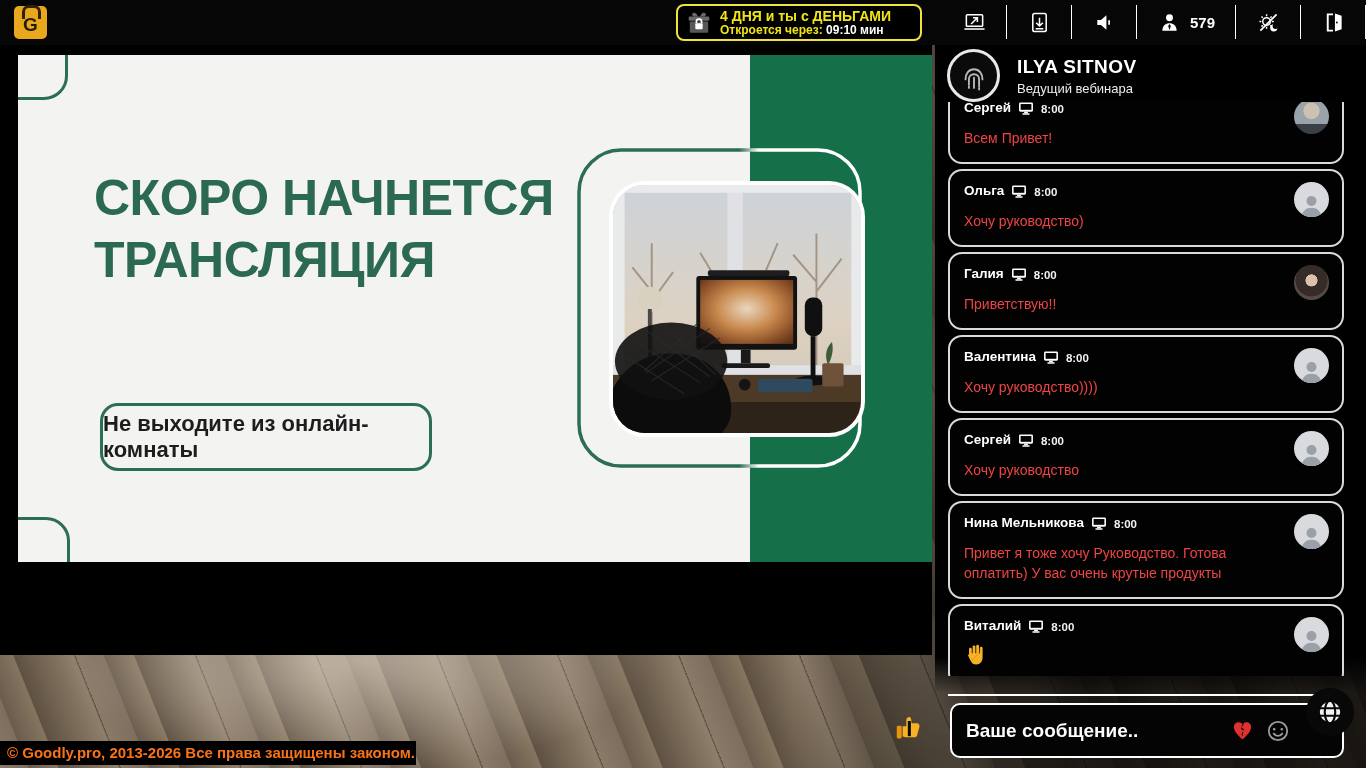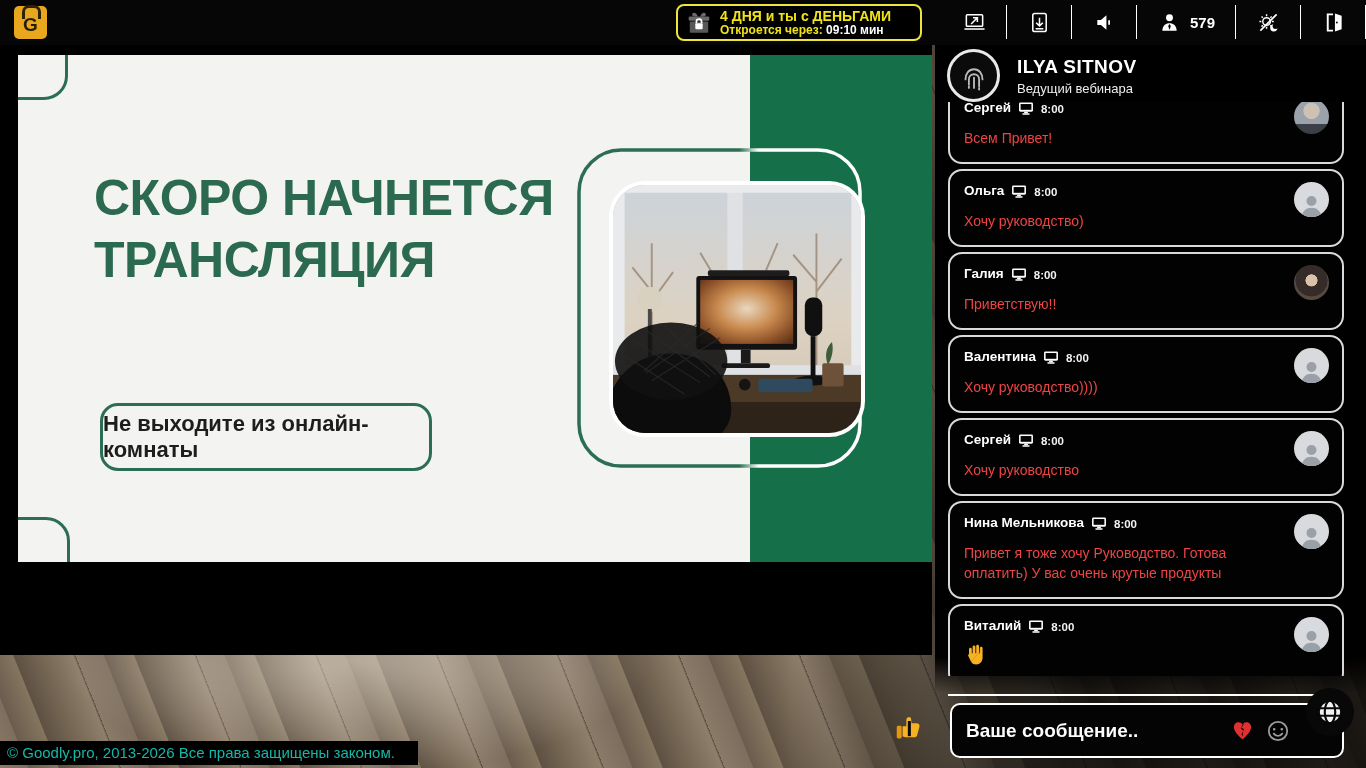--- a/index.html
+++ b/index.html
@@ -39,21 +39,21 @@
   #slide { position:absolute; left:18px; top:10px; width:914px; height:507px; background:#f3f3f1; overflow:hidden; }
   .band { position:absolute; left:732px; top:0; width:182px; height:507px; background:#15704a; }
   .corner-tl { position:absolute; left:-84px; top:-72px; width:134px; height:117px; border:3px solid #2c6e53; border-radius:24px; }
   .corner-bl { position:absolute; left:-104px; top:462px; width:156px; height:130px; border:3px solid #2c6e53; border-radius:24px; }
   .slide-title { position:absolute; left:76px; top:112px; color:#2b6a50; font-size:50px; font-weight:800; line-height:62px; letter-spacing:-.5px; }
   .slide-btn { position:absolute; left:82px; top:307px; width:332px; height:68px; border:3px solid #2c6e53; border-radius:18px; display:flex; align-items:center; justify-content:center; color:#1d1d1d; font-size:22px; font-weight:bold;margin-top:41px; }
   .frame-svg { position:absolute; left:559px; top:93px; width:285px; height:320px; }
   .photo { position:absolute; left:591px; top:126px; width:256px; height:256px; border-radius:36px; border:4px solid #fff; overflow:hidden; background:#cfd3d8; }
   .photo svg { width:100%; height:100%; display:block; }
 
-  #copyright { position:absolute; left:0; bottom:3px; background:#000; color:#14b8a6; font-size:15px; font-weight:normal; padding:3px 23px 4px 7px; z-index:20; }
+  #copyright { position:absolute; left:0; bottom:3px; background:#000; color:#f97316; font-size:15px; font-weight:bold; padding:3px 1px 4px 7px; z-index:20; }
   #thumb-reaction { position:absolute; left:895px; top:714px; width:28px; height:28px; z-index:20; cursor:pointer; }
   #thumb-reaction svg { width:28px; height:28px; }
 
   
   #chat { position:absolute; left:935px; top:45px; width:431px; height:723px;
           background:linear-gradient(to bottom, #000 0px, #000 612px, rgba(0,0,0,0) 648px); }
   .host { position:absolute; left:12px; top:4px; display:flex; align-items:center; gap:17px; }
   .host-avatar { width:53px; height:53px; border-radius:50%; border:3px solid #e9e9e9; background:#0b0b0b; display:flex; align-items:center; justify-content:center; }
   .host-avatar svg { width:34px; height:34px; }
   .host-name { color:#fff; font-size:19px; font-weight:bold; letter-spacing:.4px; }

